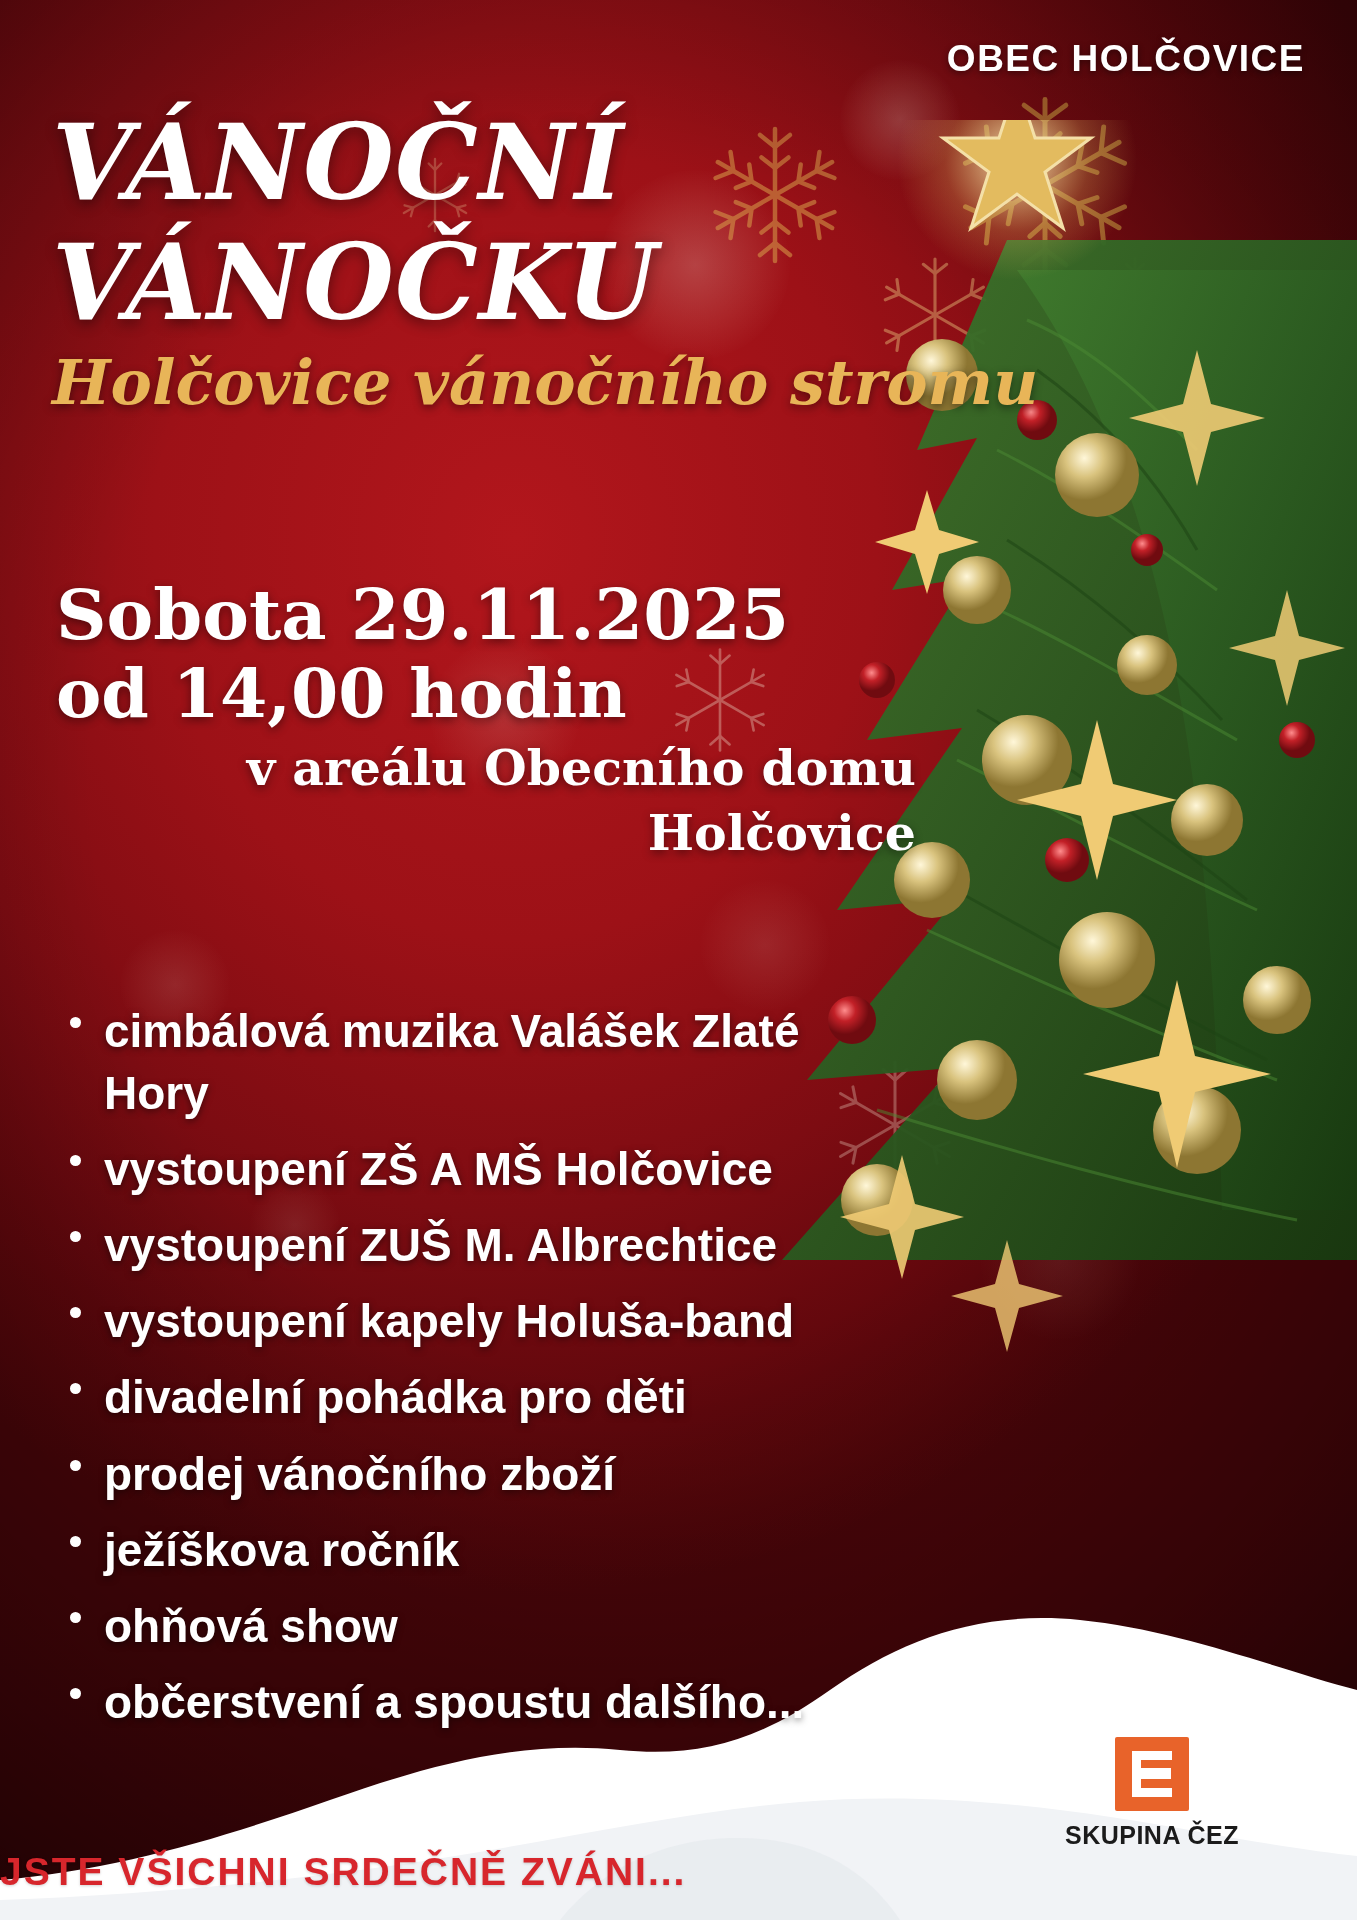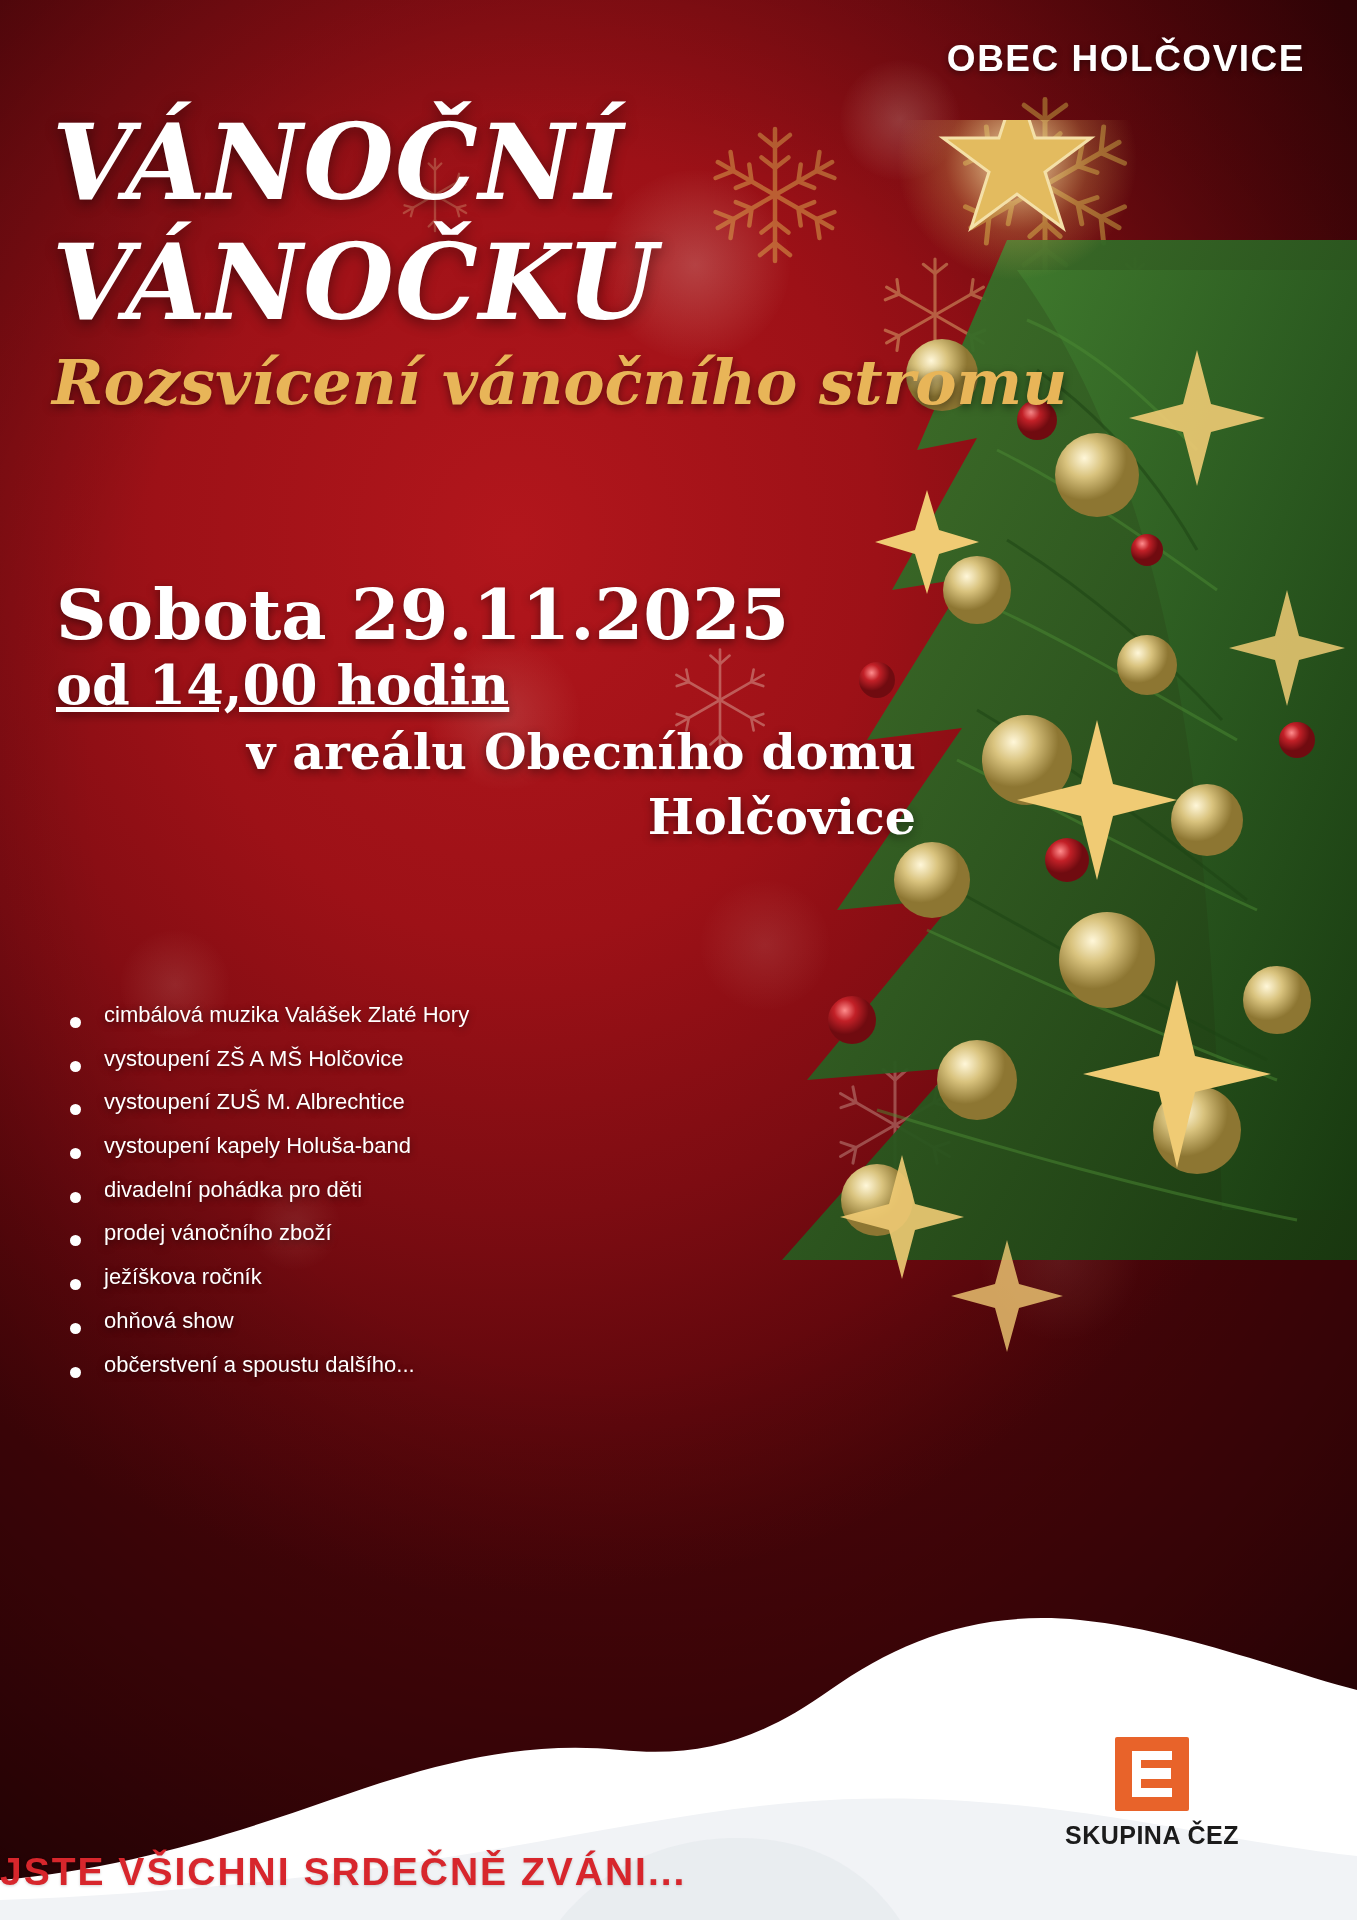--- a/index.html
+++ b/index.html
@@ -91,39 +91,39 @@
     left: 56px;
     top: 575px;
     z-index: 40;
     color: #fff;
     font-family: "DejaVu Serif", serif;
     font-weight: bold;
     text-shadow: 0 3px 10px rgba(0,0,0,.45);
     width: 860px;
   }
   .date-line1 { font-size: 70px; line-height: 1.14; }
-  .date-line2 { font-size: 54px; line-height: 1.14; text-decoration: underline; }
+  .date-line2 { font-size: 68px; line-height: 1.14; }
   .place { font-size: 49px; line-height: 1.16; margin-top: 8px; text-align: right; }
 
   
   .program {
     position: absolute;
     left: 58px;
     top: 1000px;
     z-index: 40;
     margin: 0;
     padding: 0;
     list-style: none;
     width: 790px;
   }
   .program li {
     position: relative;
     color: #ffffff;
-    font-size: 22px;
-    font-weight: normal;
+    font-size: 46px;
+    font-weight: bold;
     line-height: 1.35;
     padding: 0 0 14px 46px;
     text-shadow: 0 2px 7px rgba(0,0,0,.5);
   }
   .program li:before {
     content: "";
     position: absolute;
     left: 12px;
     top: 17px;
     width: 11px;
@@ -429,21 +429,21 @@
 
   <div class="vignette"></div>
 
   <div class="obec">OBEC HOLČOVICE</div>
 
   <div class="title-block">
     <div class="title-main">
       <span class="l1">VÁNOČNÍ</span>
       <span class="l2">VÁNOČKU</span>
     </div>
-    <div class="subtitle">Rozsvícení vánočního stromu</div>
+    <div class="subtitle">Holčovice vánočního stromu</div>
   </div>
 
   <div class="dateinfo">
     <div class="date-line1">Sobota 29.11.2025</div>
     <div class="date-line2">od 14,00 hodin</div>
     <div class="place">v areálu Obecního domu</div>
     <div class="place">Holčovice</div>
   </div>
 
   <ul class="program">

